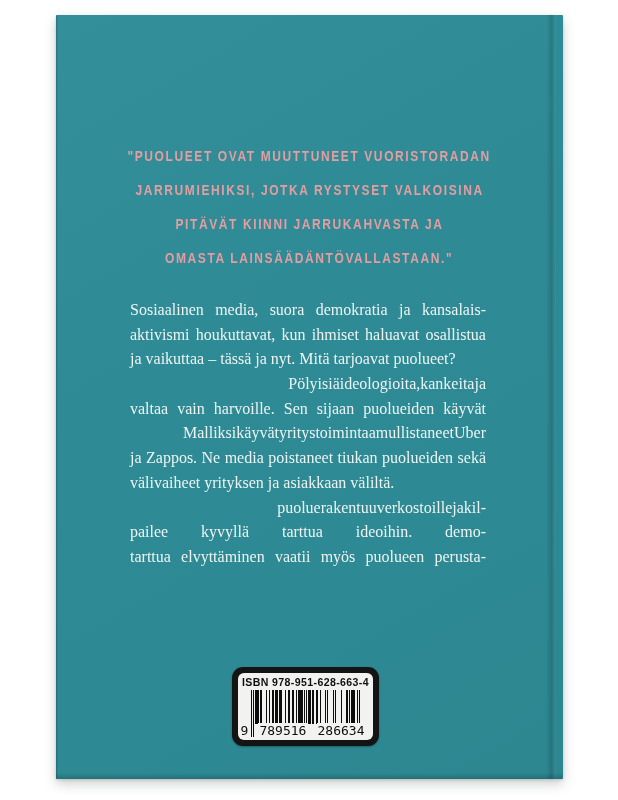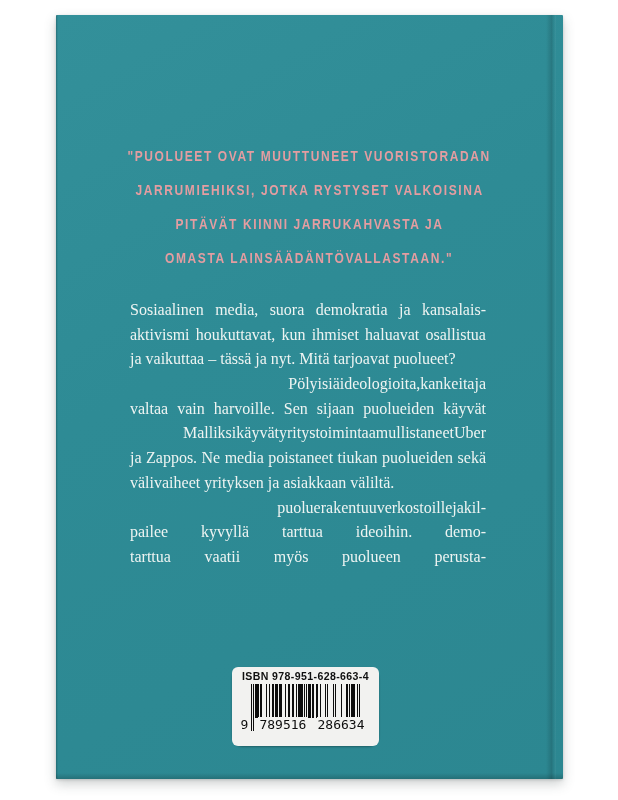--- a/index.html
+++ b/index.html
@@ -71,20 +71,21 @@
     height:24.7px;line-height:24.7px;
     white-space:nowrap;
   }
   .blurb-line.indent{padding-left:21px;justify-content:flex-end;}
   .blurb-line.last{display:block;}
   
   .label{
     position:absolute;left:176px;top:652px;width:147px;height:79px;
     background:var(--label-black);
     border-radius:11px;
+    padding:6px;
     box-shadow:0 1px 2px rgba(0,0,0,.3);
   }
   .label-inner{
     width:100%;height:100%;
     background:var(--label-white);
     border-radius:6px;
     padding-top:2px;
   }
   .isbn{
     color:#101010;
@@ -186,20 +187,21 @@
         </div>
         <div class="blurb-line">
           <span>pailee</span>
           <span>kyvyllä</span>
           <span>tarttua</span>
           <span>ideoihin.</span>
           <span>demo-</span>
         </div>
         <div class="blurb-line">
           <span>tarttua</span>
+          <span>elvyttäminen</span>
           <span>vaatii</span>
           <span>myös</span>
           <span>puolueen</span>
           <span>perusta-</span>
         </div>
       </div>
 
     <div class="label">
       <div class="label-inner">
         <div class="isbn">ISBN 978-951-628-663-4</div>

